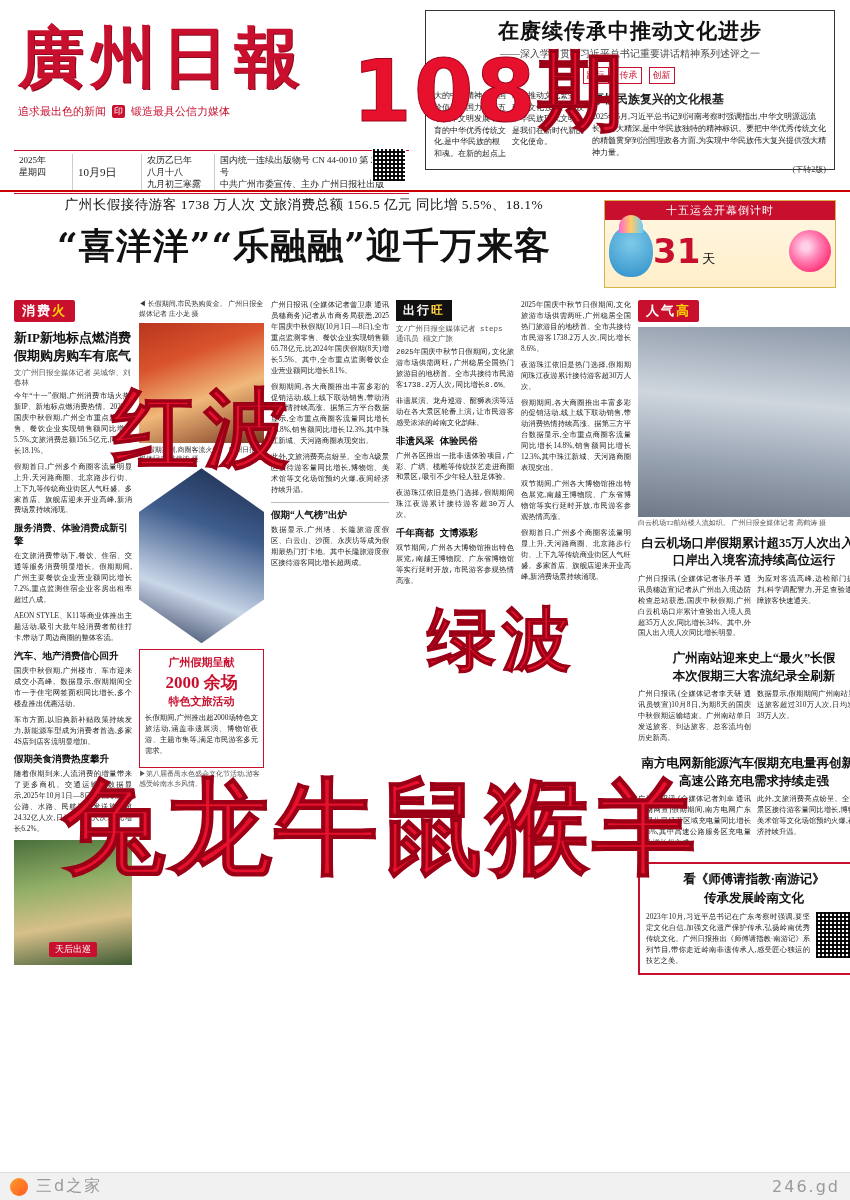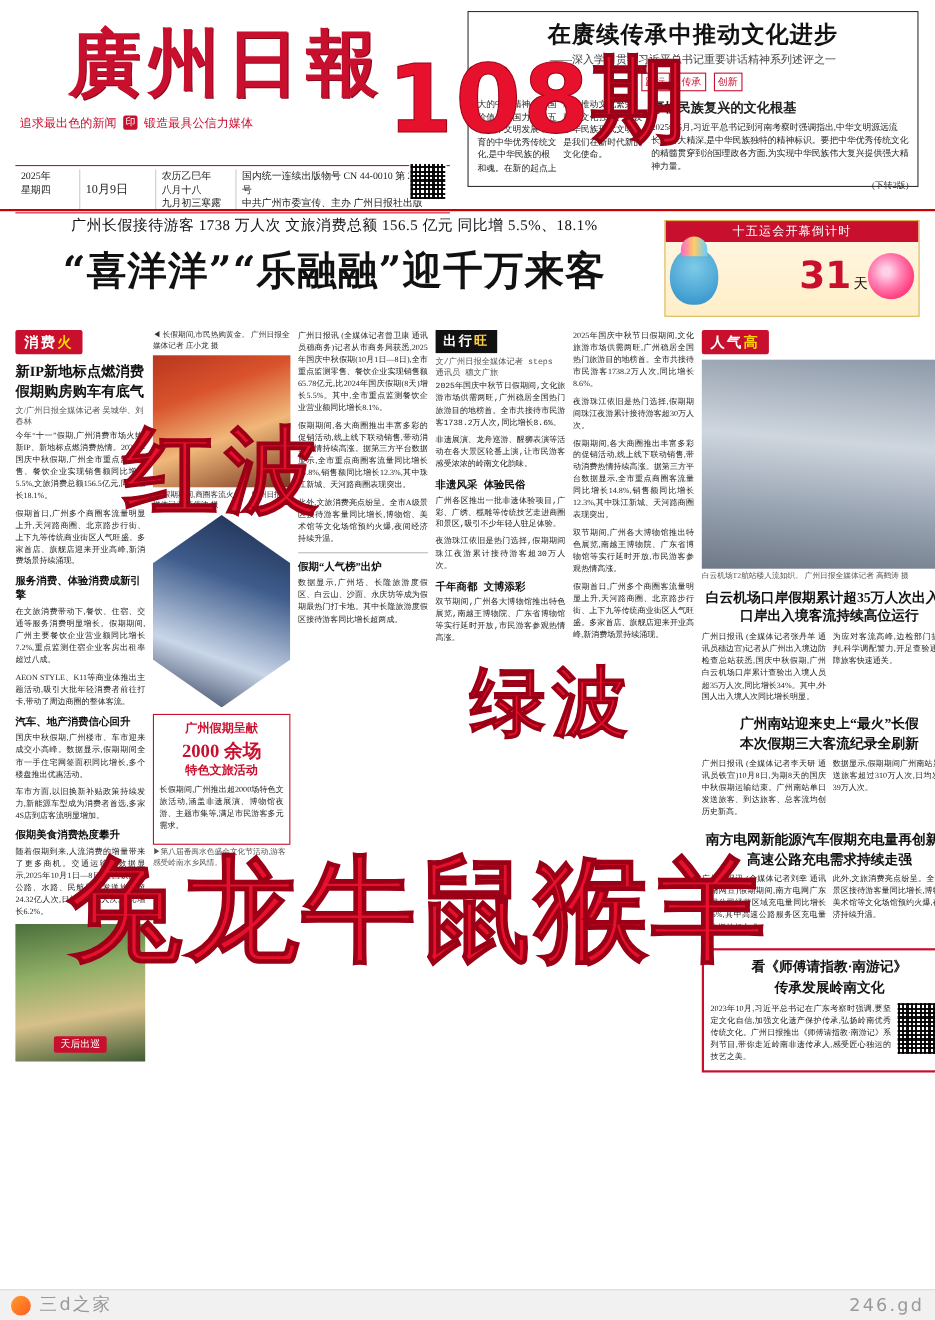--- a/index.html
+++ b/index.html
@@ -13,21 +13,20 @@
   .page{position:relative;width:850px;height:1200px;box-sizing:border-box;}
 
   
   .masthead{position:relative;height:190px;border-bottom:2px solid #c00;}
   .logo-wrap{position:absolute;left:18px;top:24px;width:380px;}
   .logo-text{
     font-family:"DejaVu Serif", serif;
     font-size:66px;font-weight:bold;color:#c8102e;
     letter-spacing:6px;line-height:1;
     text-shadow:1px 1px 0 #8a0a1e;
-    margin-left:44px;
   }
   .logo-sub{margin-top:14px;display:flex;align-items:center;gap:6px;font-size:11px;color:#c8102e;}
   .logo-sub .seal{display:inline-block;width:13px;height:13px;background:#c8102e;color:#fff;
       font-size:9px;line-height:13px;text-align:center;border-radius:2px;}
 
   .meta-bar{position:absolute;left:14px;top:150px;width:395px;border-top:1px solid #c8102e;border-bottom:1px solid #c8102e;
      display:flex;font-size:9px;color:#222;padding:3px 0;}
   .meta-cell{padding:0 5px;border-right:1px solid #ccc;line-height:1.35;}
   .meta-cell:last-child{border-right:none;}
   .qr{position:absolute;left:372px;top:148px;width:32px;height:32px;
@@ -61,21 +60,21 @@
 
   
   .promo{position:absolute;left:604px;top:200px;width:232px;height:88px;border:1px solid #d8b24a;
      background:linear-gradient(180deg,#fff8e6,#ffeec8);box-sizing:border-box;overflow:hidden;}
   .promo-head{background:#c8102e;color:#fff;font-size:11px;text-align:center;padding:2px 0;letter-spacing:1px;font-family:Liberation Mono, monospace;}
   .promo-body{display:flex;align-items:center;height:62px;padding:0 4px;}
   .promo-mascot{width:44px;height:52px;background:radial-gradient(circle at 50% 35%,#7ecbe8,#2c8ec9);
      border-radius:50% 50% 45% 45%;position:relative;}
   .promo-mascot:after{content:"";position:absolute;left:10px;top:-10px;width:24px;height:18px;
      background:linear-gradient(90deg,#f6c,#fc6,#6cf);border-radius:12px 12px 0 0;}
-  .promo-count{flex:1;text-align:right;}
+  .promo-count{flex:1;text-align:left;}
   .promo-num{font-size:34px;font-weight:bold;color:#c8102e;font-family:"DejaVu Sans",sans-serif;}
   .promo-day{font-size:13px;color:#111;margin-left:2px;}
   .promo-flower{width:42px;height:42px;border-radius:50%;
     background:radial-gradient(circle at 40% 40%,#ffd1e8 10%,#ff7fb2 40%,#ff3f7f 70%);}
 
   
   .cols{position:absolute;left:14px;top:300px;width:822px;height:885px;display:flex;gap:7px;}
   .col{flex:1;position:relative;}
   .col.c1{width:118px;flex:none;}
   .col.c2{width:125px;flex:none;}

